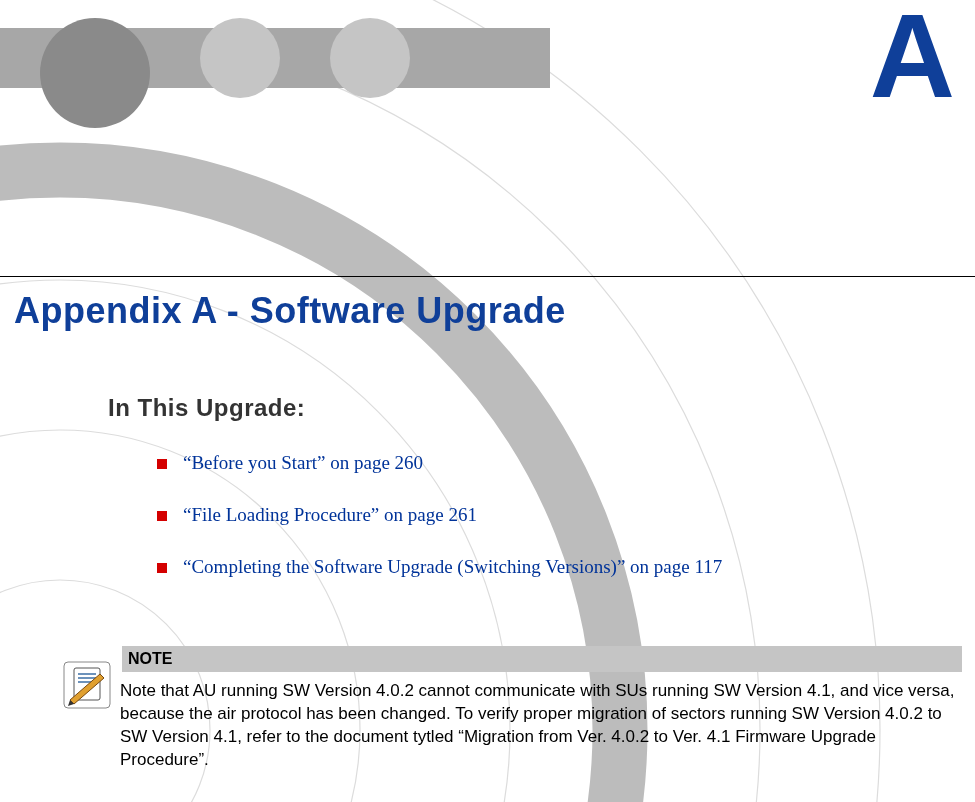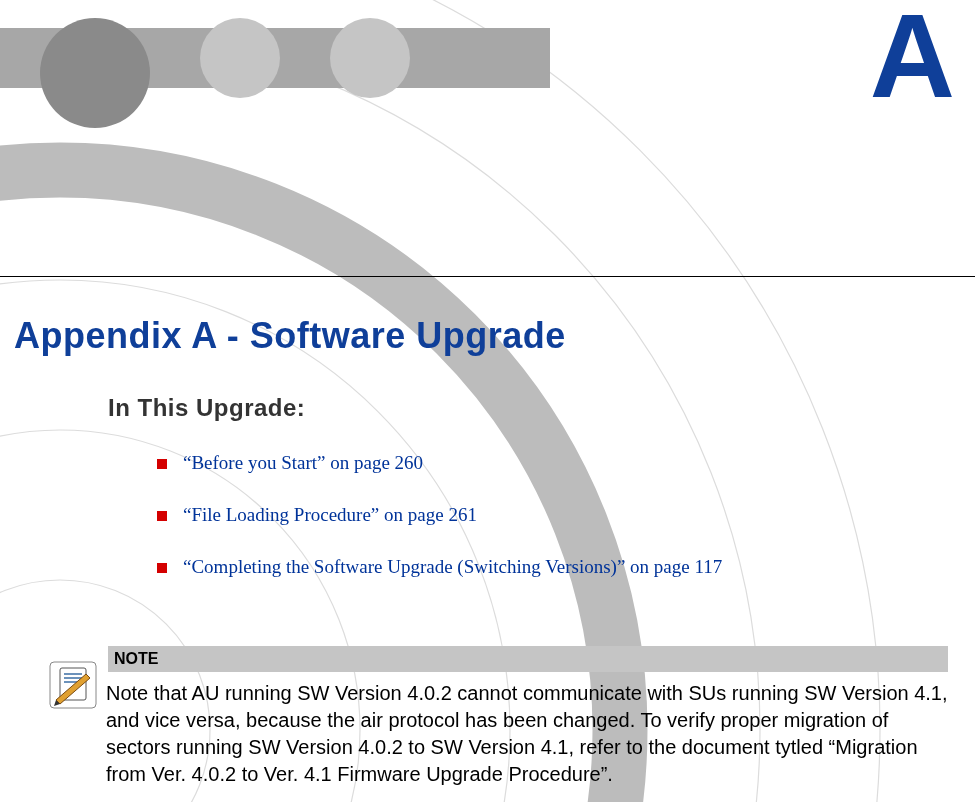--- a/index.html
+++ b/index.html
@@ -58,21 +58,20 @@
   }
   .title {
     position: absolute;
     top: 290px;
     left: 14px;
     font-family: Verdana, Geneva, sans-serif;
     font-size: 36px;
     font-weight: bold;
     color: #0f3f99;
     letter-spacing: 0.5px;
-    margin-top: 25px;
   }
   .subtitle {
     position: absolute;
     top: 394px;
     left: 108px;
     font-family: Verdana, Geneva, sans-serif;
     font-size: 24px;
     font-weight: bold;
     color: #333;
     letter-spacing: 0.5px;
@@ -94,21 +93,21 @@
   .bullet {
     width: 10px; height: 10px;
     background: #d40000;
     margin-right: 16px;
     margin-top: 5px;
     flex-shrink: 0;
   }
   .note-block {
     position: absolute;
     top: 646px;
-    left: 108px;
+    left: 122px;
     width: 840px;
   }
   .note-header {
     background: #c5c5c5;
     font-family: Arial, Helvetica, sans-serif;
     font-size: 16px;
     font-weight: bold;
     padding: 4px 6px;
     color: #000;
   }
@@ -120,21 +119,21 @@
   .note-icon {
     width: 50px;
     height: 50px;
     margin-right: 8px;
     flex-shrink: 0;
     margin-left: -60px;
     margin-top: -20px;
   }
   .note-text {
     font-family: Arial, Helvetica, sans-serif;
-    font-size: 20px;
+    font-size: 17px;
     line-height: 1.35;
     color: #000;
   }
 </style>
 </head>
 <body>
 
 <div class="bg-circles">
   <svg width="975" height="802">
     <circle cx="60" cy="730" r="820" fill="none" stroke="#dcdcdc" stroke-width="1.2"></circle>

